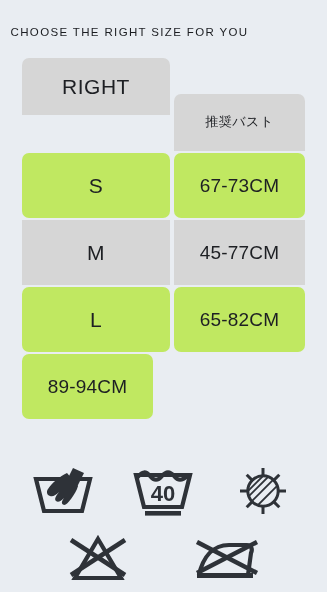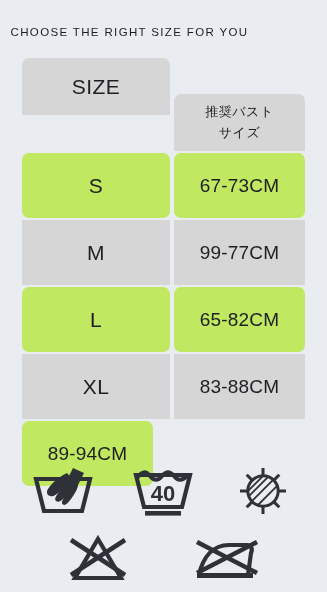--- a/index.html
+++ b/index.html
@@ -118,48 +118,43 @@
 </head>
 <body>
 
 <div id="page">
 
   <div class="title">CHOOSE THE RIGHT SIZE FOR YOU</div>
 
   <div class="table">
 
     <div class="row r-head">
-      <div class="cell col-size bg-grey head-size">SIZE</div>
+      <div class="cell col-size bg-grey head-size">RIGHT</div>
       <div class="cell col-bust bg-grey head-bust">
         <div>
           <span>推奨バスト</span>
-          <span>サイズ</span>
         </div>
       </div>
     </div>
 
     <div class="row r-body r-green">
       <div class="cell col-size bg-green size-label">S</div>
       <div class="cell col-bust bg-green bust-label">67-73CM</div>
     </div>
 
     <div class="row r-body r-grey">
       <div class="cell col-size bg-grey size-label">M</div>
-      <div class="cell col-bust bg-grey bust-label">99-77CM</div>
+      <div class="cell col-bust bg-grey bust-label">45-77CM</div>
     </div>
 
     <div class="row r-body r-green">
       <div class="cell col-size bg-green size-label">L</div>
       <div class="cell col-bust bg-green bust-label">65-82CM</div>
     </div>
 
-    <div class="row r-body r-grey">
-      <div class="cell col-size bg-grey size-label">XL</div>
-      <div class="cell col-bust bg-grey bust-label">83-88CM</div>
-    </div>
 
     <div class="row r-body r-green r-last">
       <div class="cell col-bust bg-green bust-label">89-94CM</div>
     </div>
 
   </div>
 
   <div class="care care-row-1 care-row">
 
     <div class="care-item">

